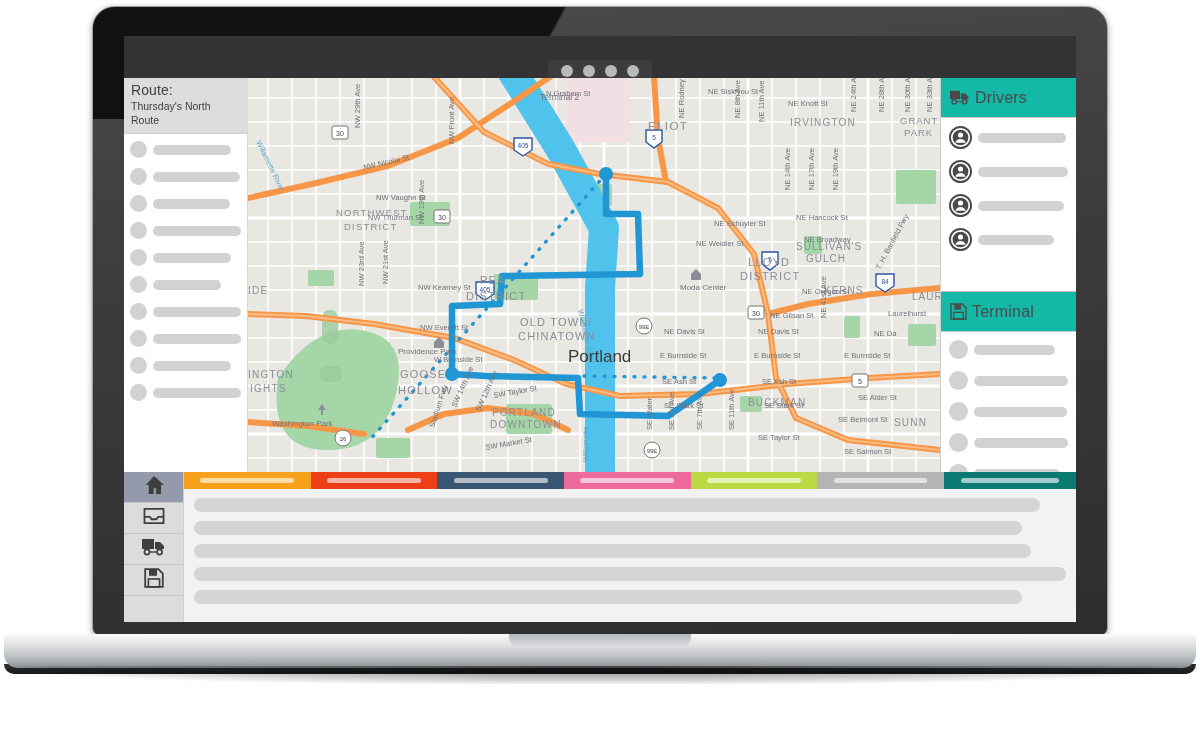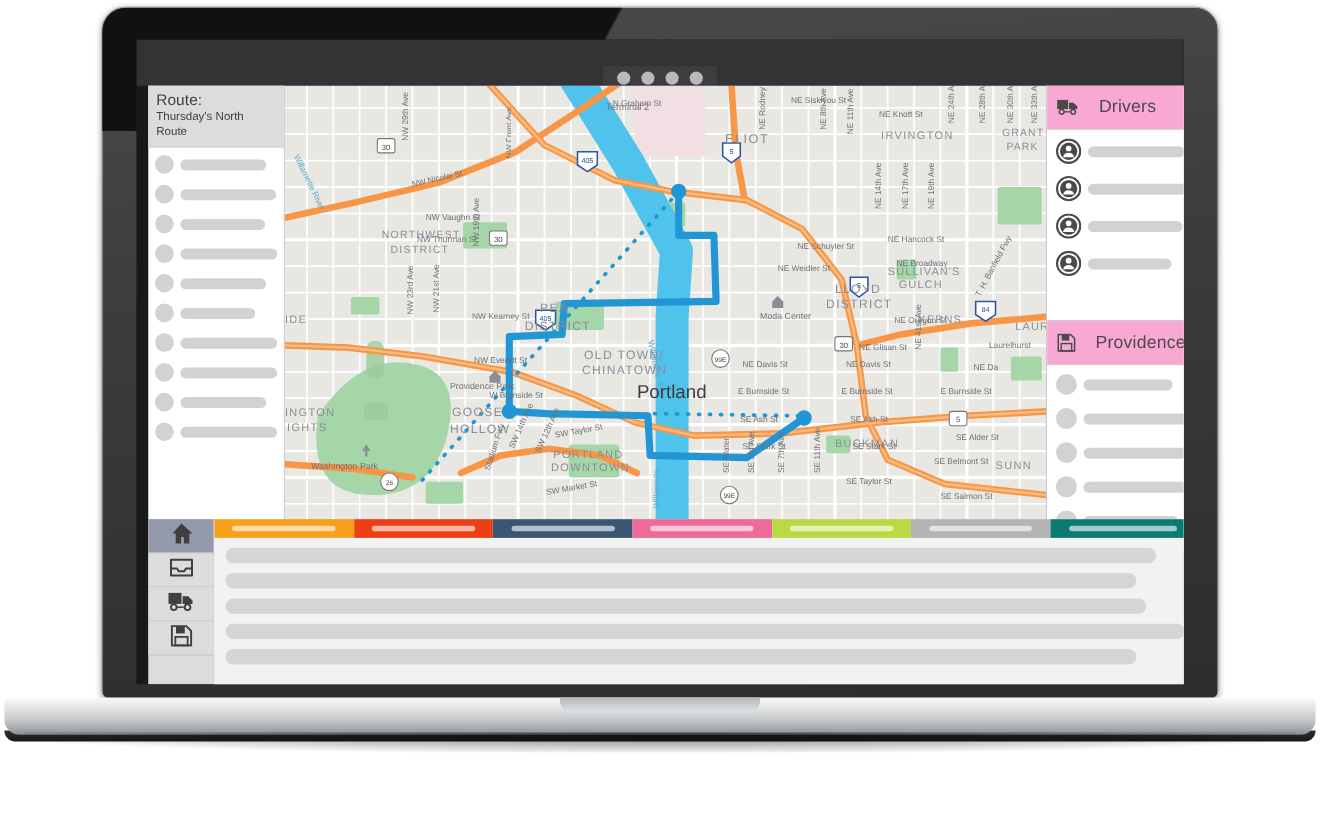--- a/index.html
+++ b/index.html
@@ -74,21 +74,21 @@
   }
   .dot-cluster .dot {
     width: 12px; height: 12px;
     border-radius: 50%;
     background: #b9b9b9;
   }
 
   
   .app {
     position: absolute;
-    left: 11px;
+    left: 0;
     top: 42px;
     width: 952px;
     height: 544px;
     background: #f1f1f1;
     display: flex;
     flex-direction: column;
   }
 
   .app-upper {
     display: flex;
@@ -157,25 +157,25 @@
   
   .right-stack {
     width: 136px;
     flex: 0 0 136px;
     background: #ffffff;
     border-left: 1px solid #cfcfcf;
     display: flex;
     flex-direction: column;
   }
   .panel-head {
-    background: #f9a8d4;
+    background: #14b8a6;
     height: 40px;
     display: flex;
     align-items: center;
-    gap: 18px;
+    gap: 5px;
     padding: 0 9px;
     border-bottom: 1px solid #c9c9c9;
     flex: 0 0 40px;
   }
   .panel-head .panel-title {
     font-size: 16px;
     color: #4a4a4a;
     letter-spacing: .2px;
   }
   .panel-body {
@@ -658,21 +658,21 @@
               </div>
           </section>
 
           <section class="manifests-panel">
             <div class="panel-head">
               <svg width="17" height="17" viewBox="0 0 20 20">
                 <path d="M1.2 1.2 H14.4 L18.8 5.6 V18.8 H1.2 Z" fill="none" stroke="#4a4a4a" stroke-width="1.7"></path>
                 <rect x="5" y="1.8" width="8" height="6" fill="#4a4a4a"></rect>
                 <rect x="4.4" y="11" width="11.2" height="7.8" fill="none" stroke="#4a4a4a" stroke-width="1.5"></rect>
               </svg>
-              <span class="panel-title">Providence</span>
+              <span class="panel-title">Terminal</span>
             </div>
             <div class="panel-body" id="manifests-list">
                 <div class="manifest-row">
                   <span class="manifest-avatar"></span>
                   <span class="ph-bar" style="width: 68%;"></span>
                 </div>
                 <div class="manifest-row">
                   <span class="manifest-avatar"></span>
                   <span class="ph-bar" style="width: 86%;"></span>
                 </div>

